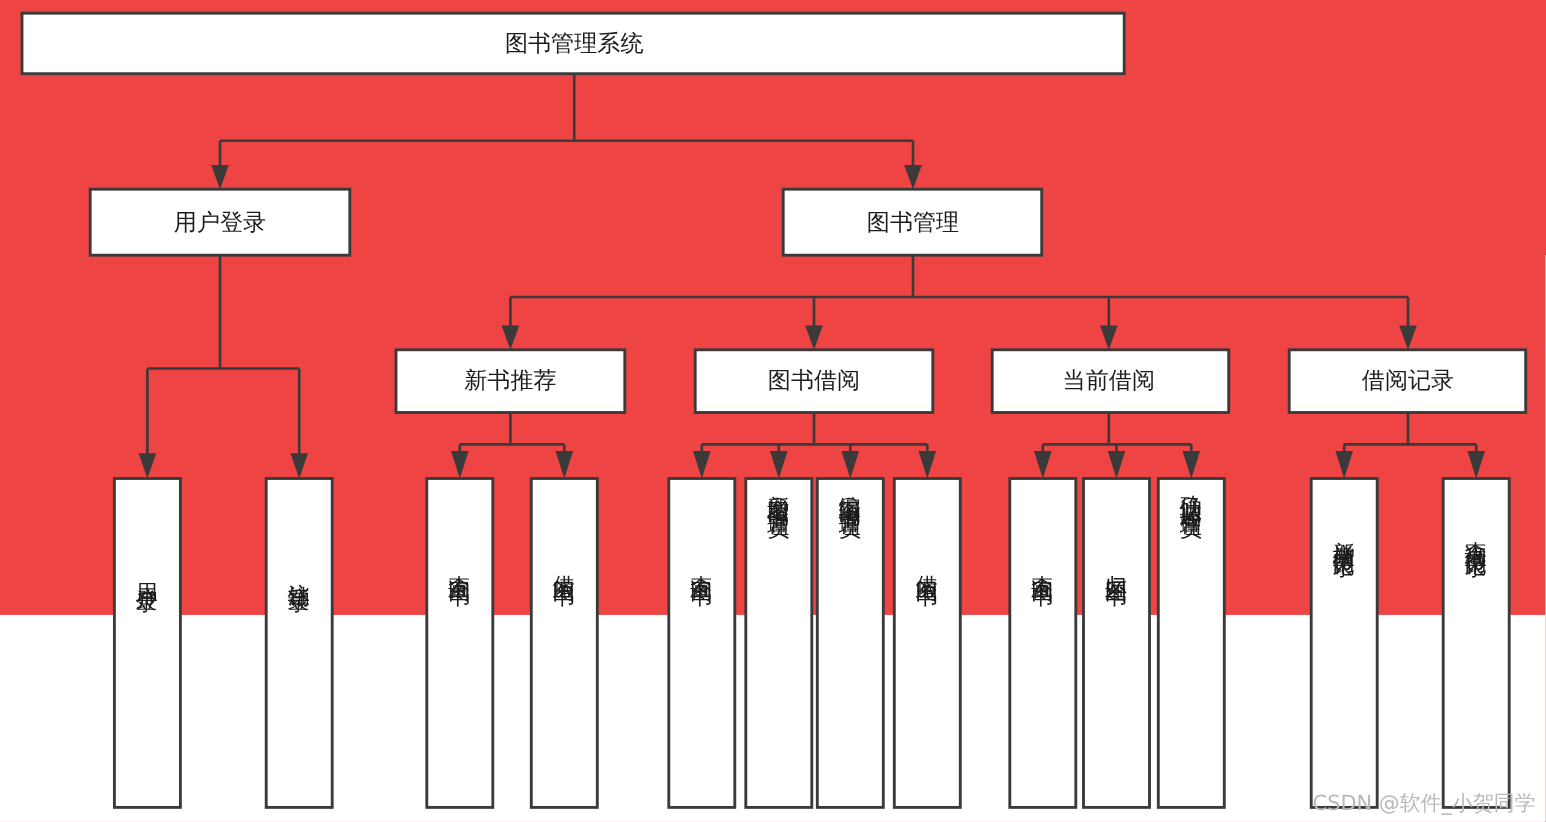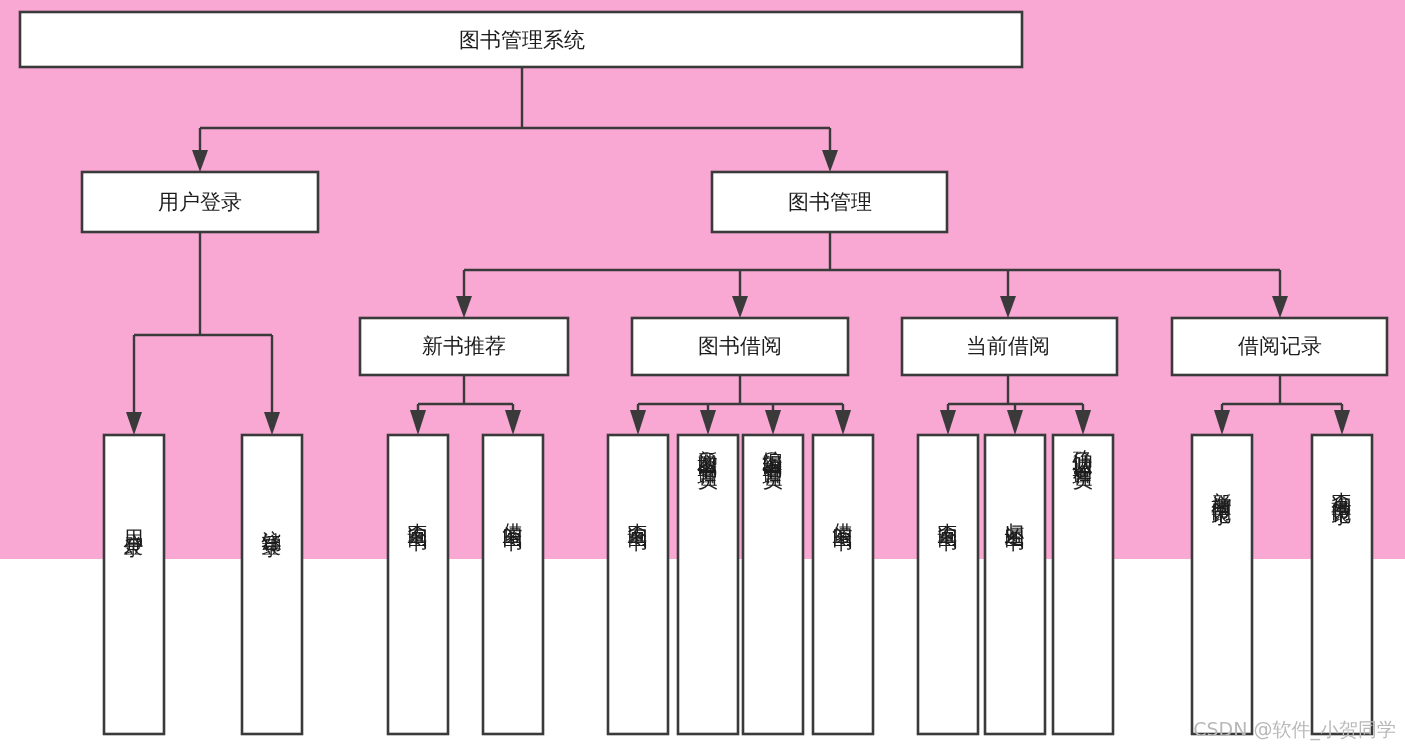--- a/index.html
+++ b/index.html
@@ -10,21 +10,21 @@
   body {
     width: 1405px;
     height: 747px;
     font-family: "DejaVu Sans", "Liberation Sans", sans-serif;
     overflow: hidden;
   }
   #diagram-root {
     position: relative;
     width: 1405px;
     height: 559px;
-    background: #f9a8d4;
+    background: #ef4444;
     text-decoration: underline;
   }
   svg.diagram-canvas {
     position: absolute;
     top: 0;
     left: 0;
     width: 1405px;
     height: 747px;
     display: block;
   }

